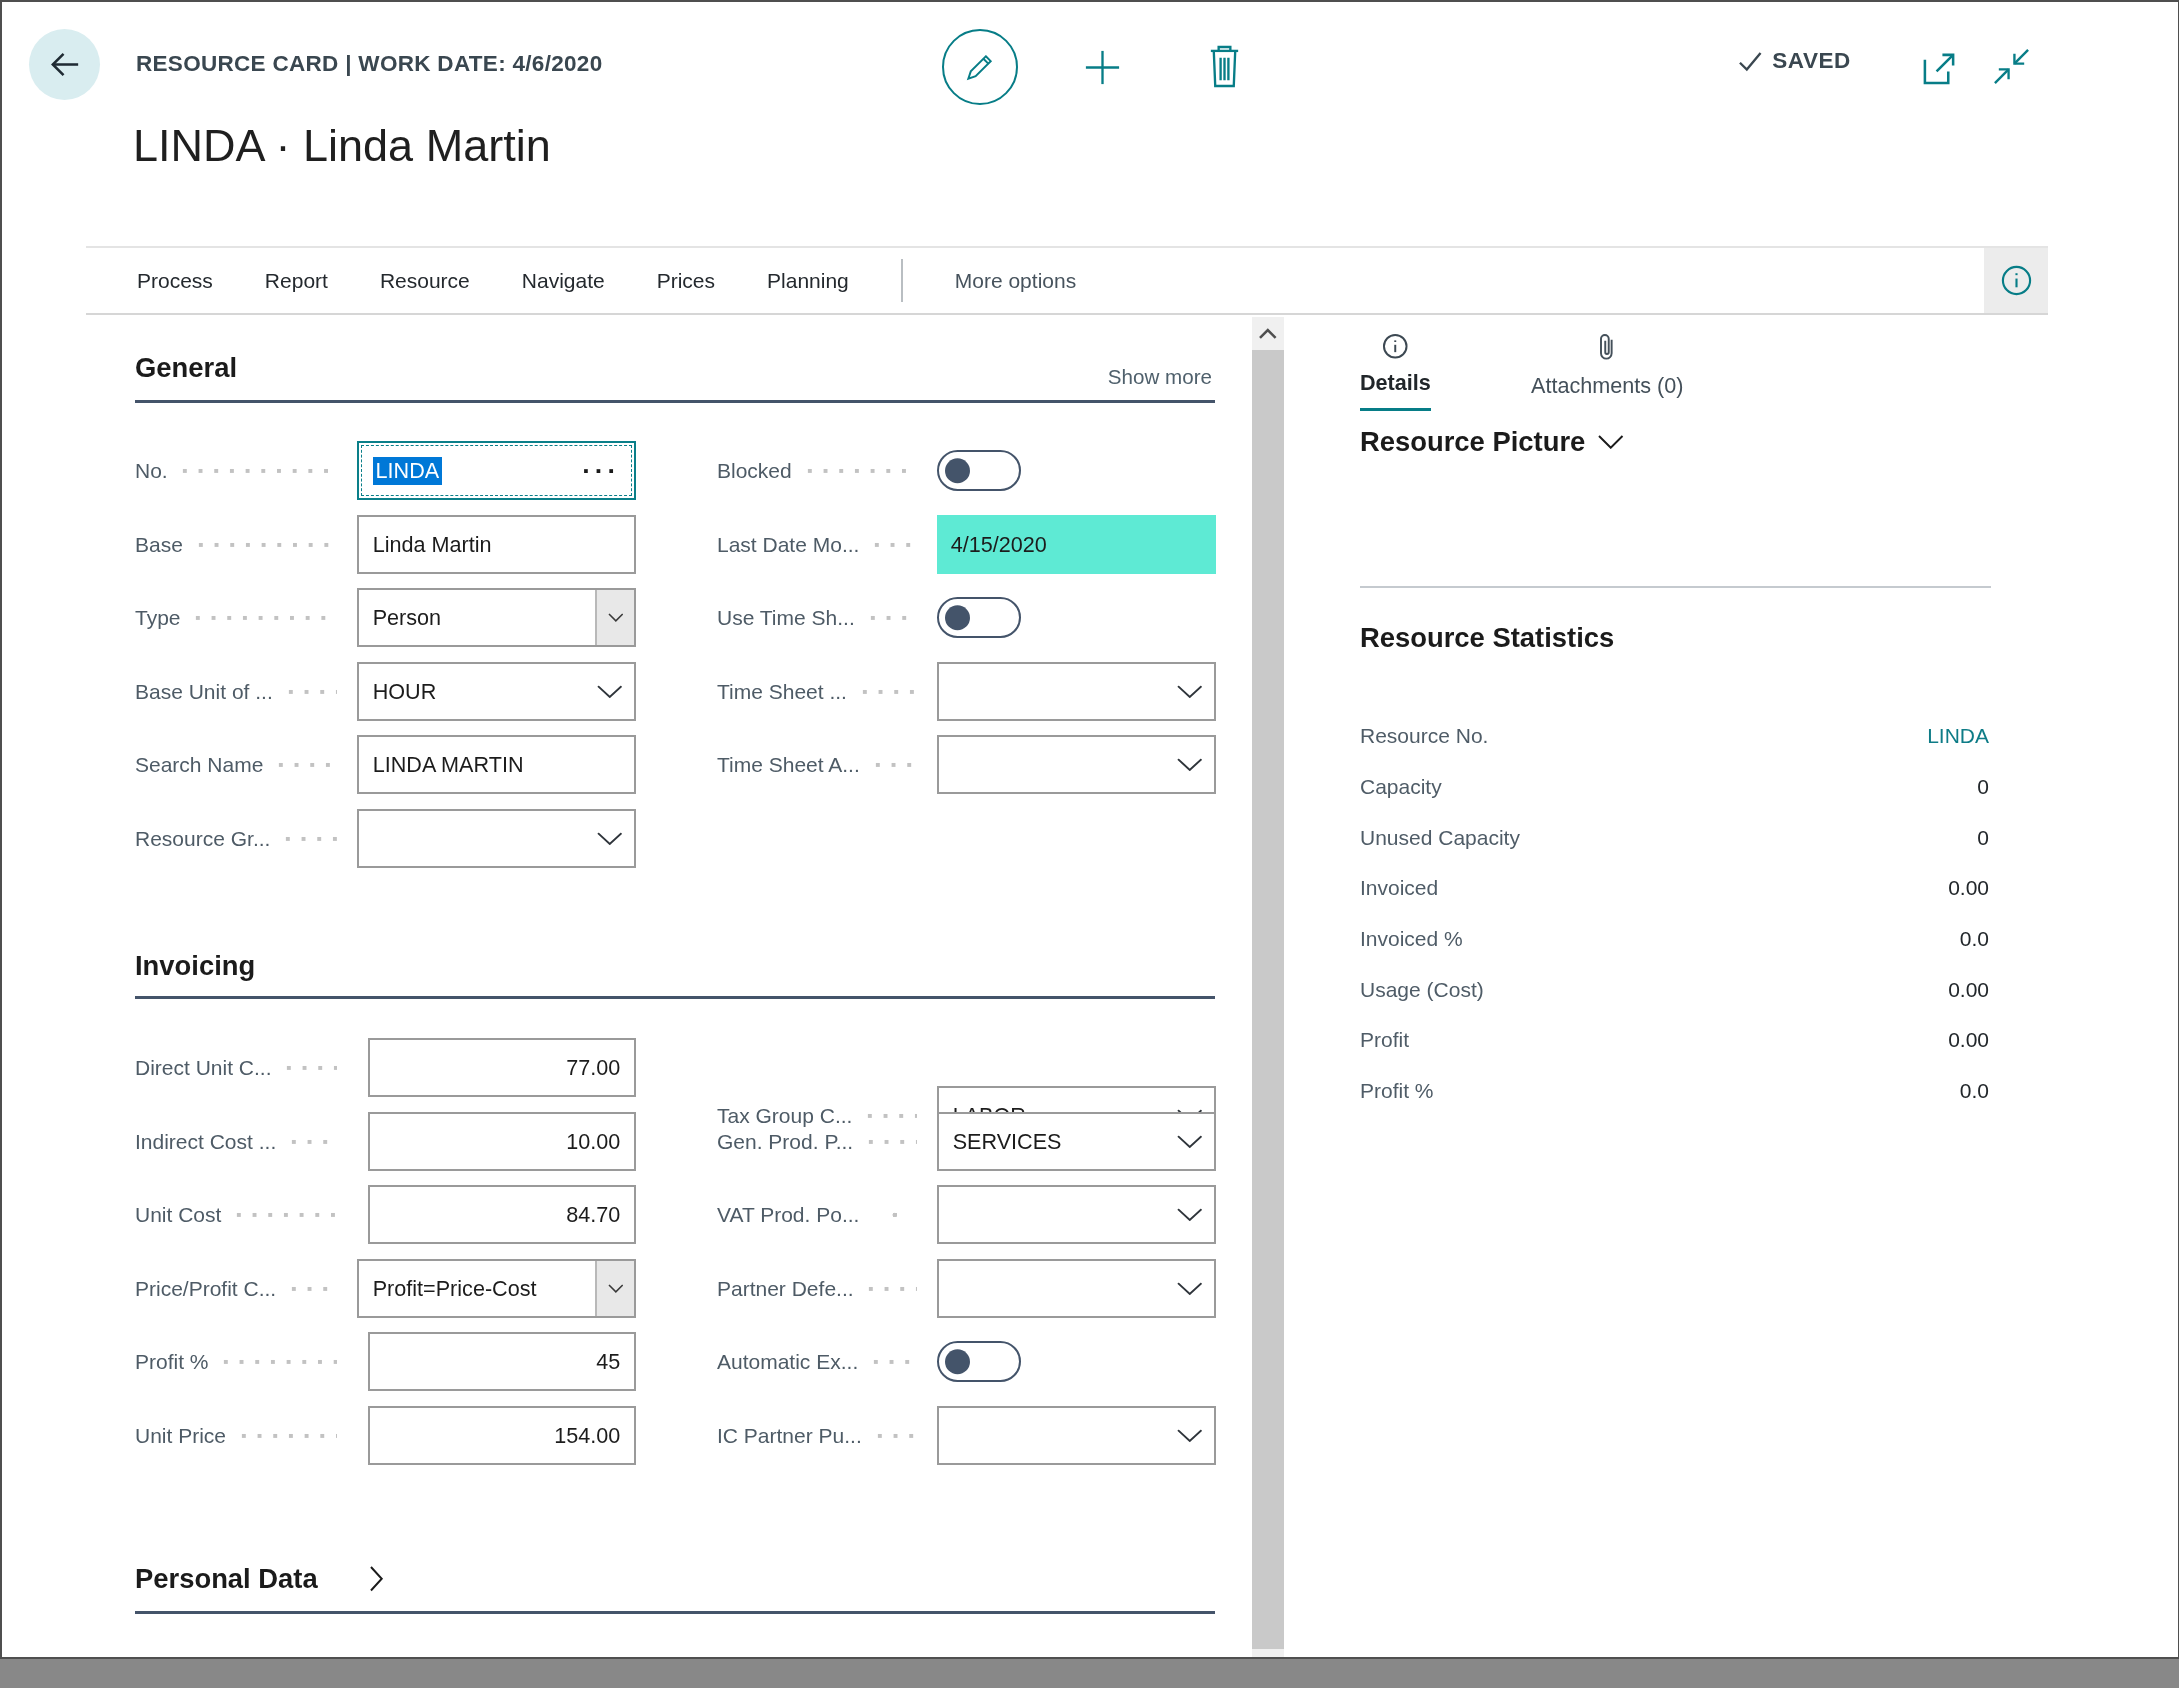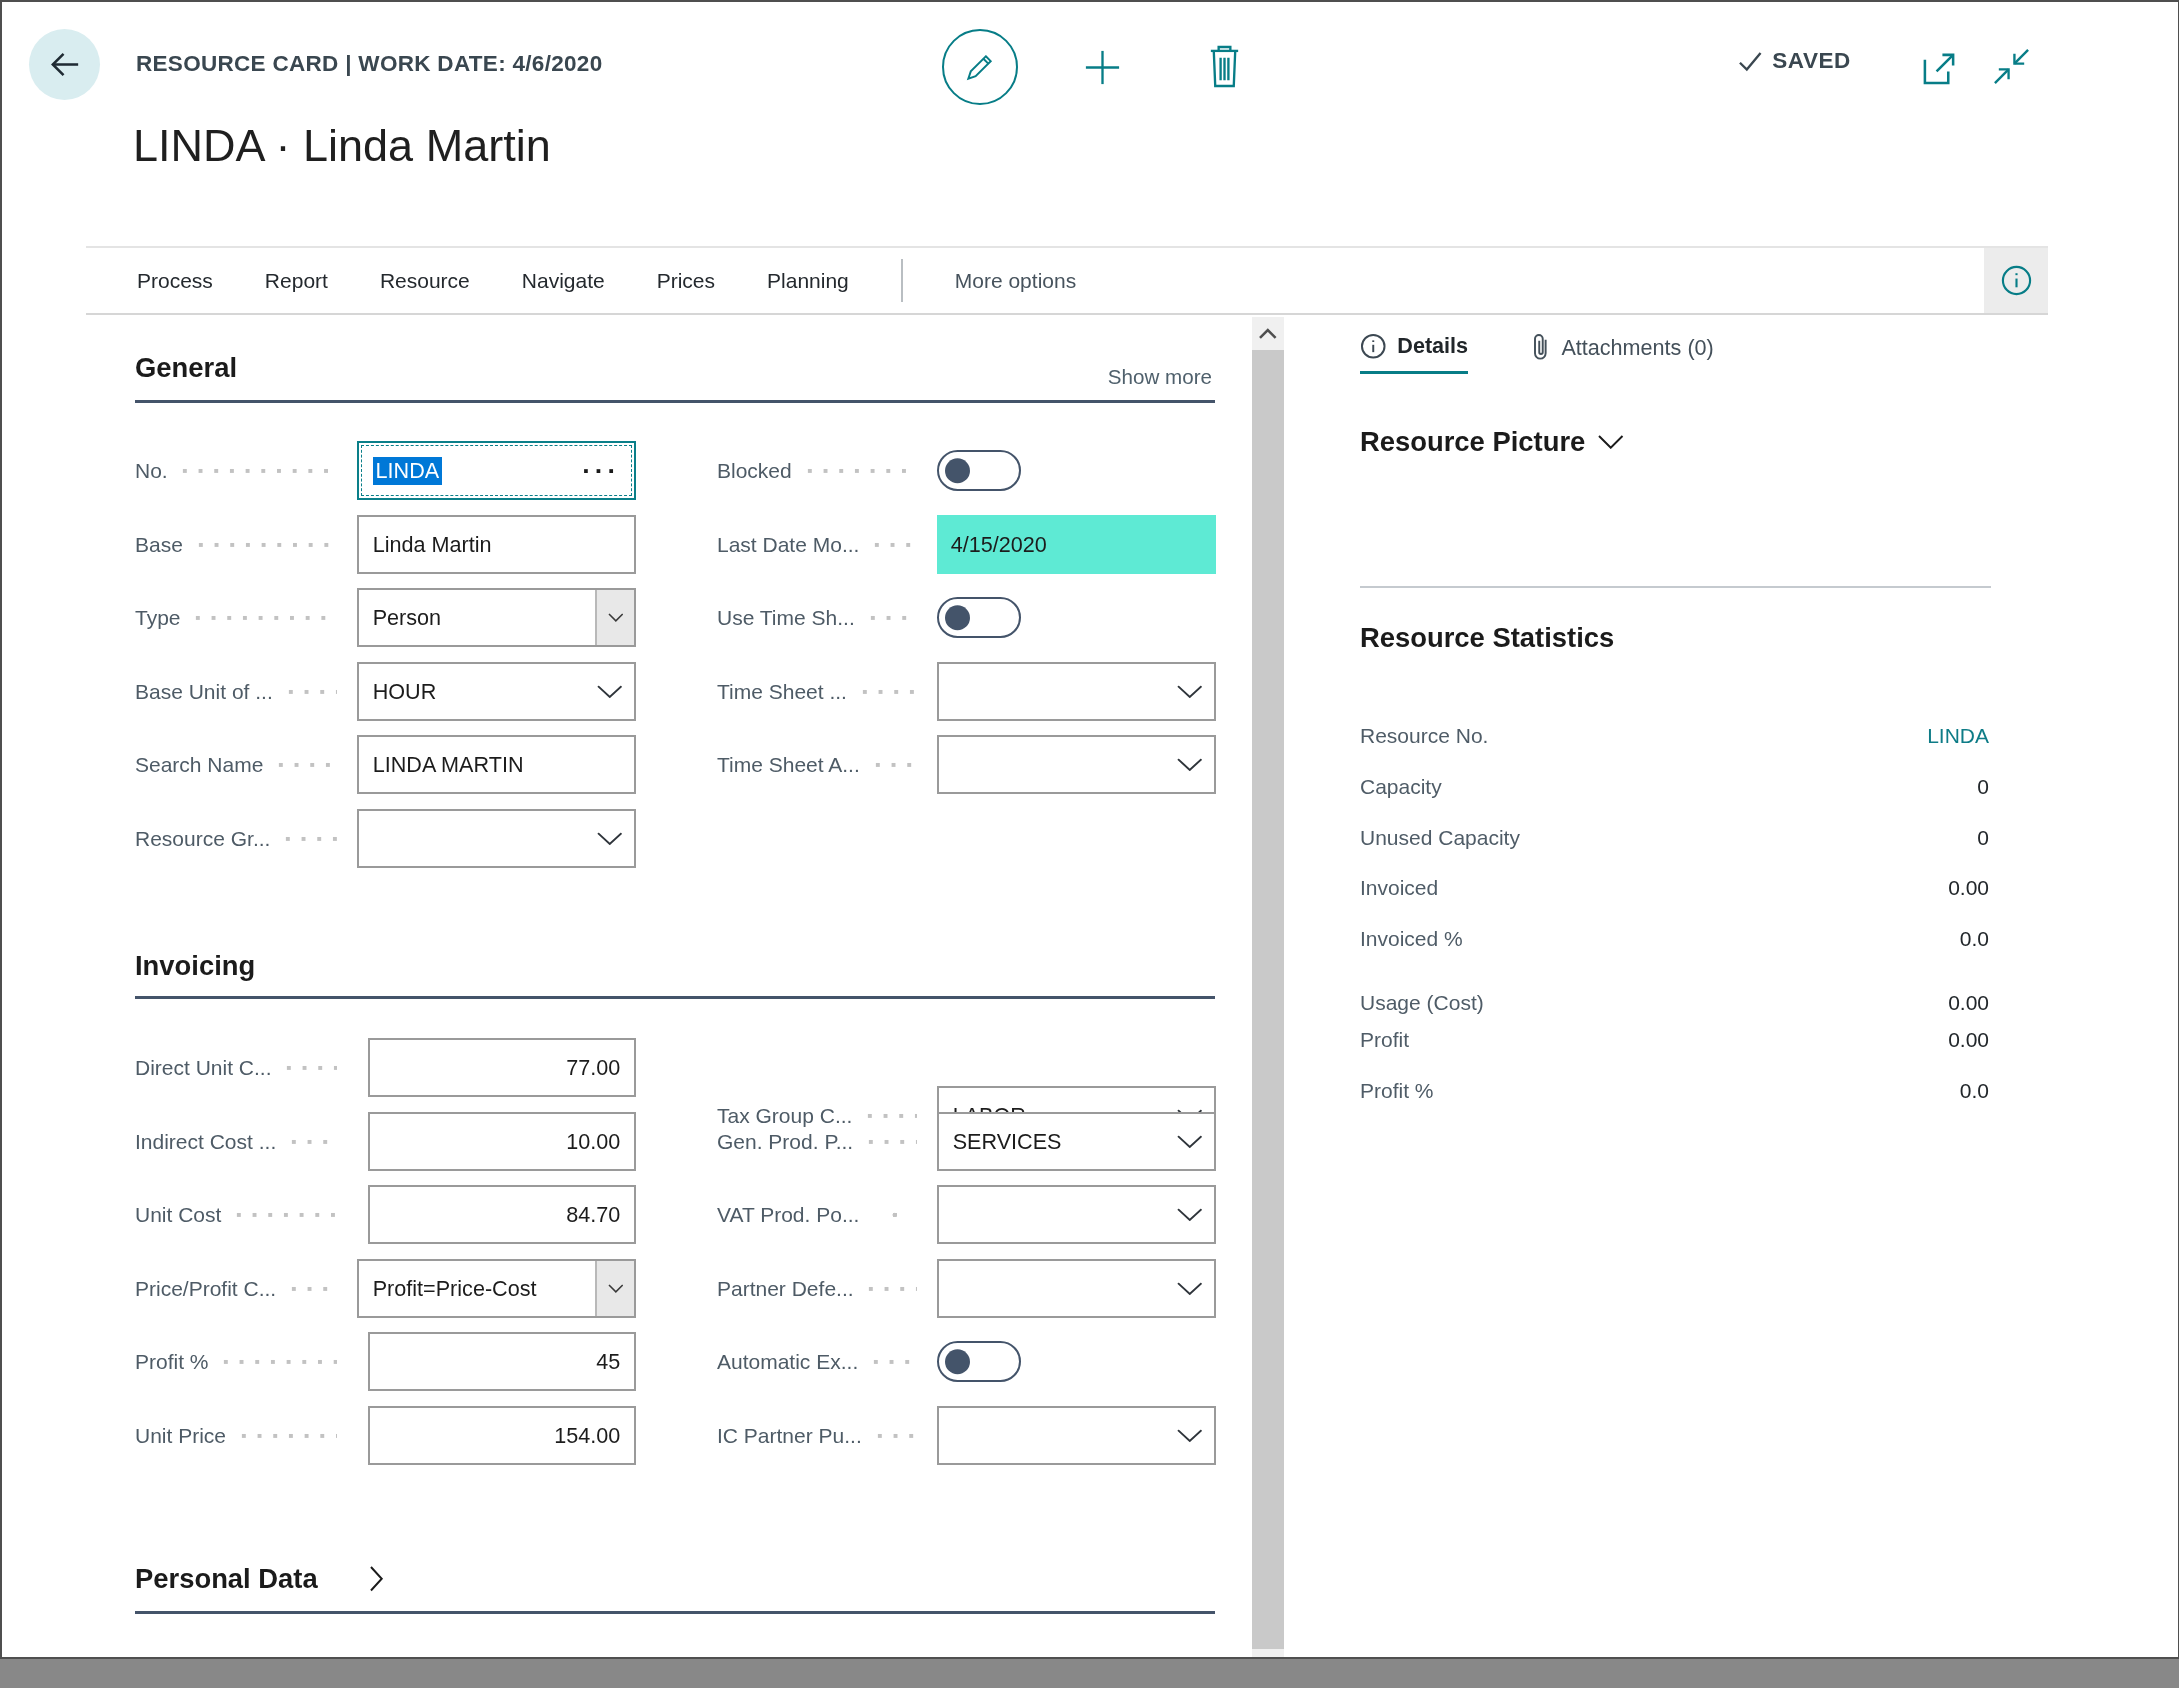--- a/index.html
+++ b/index.html
@@ -55,21 +55,21 @@
   .toggle{width:84px;height:41px;box-sizing:border-box;border:2.9px solid #44546a;border-radius:21.6px;
     background:#fff;position:relative;flex:none;cursor:pointer;}
   .toggle .knob{position:absolute;left:5.9px;top:50%;transform:translateY(-50%);
     width:25.5px;height:25.5px;border-radius:50%;background:#44546a;}
   
   .vscroll{position:absolute;left:1250px;top:315px;width:32px;height:1370px;background:#f0f0f0;}
   .vscroll .btn{position:absolute;left:0;width:32px;height:33px;background:#f0f0f0;
     display:flex;align-items:center;justify-content:center;color:#4f4f4f;cursor:pointer;}
   .vscroll .thumb{position:absolute;left:0;top:33px;width:32px;height:1299px;background:#c9c9c9;cursor:pointer;}
   
-  .tab{position:absolute;top:331px;display:flex;align-items:center;gap:10.8px;cursor:pointer;}
+  .tab{position:absolute;top:331px;display:flex;align-items:center;gap:10.8px;cursor:pointer;flex-direction:column;}
   .tab-details{left:1358px;padding-bottom:11.8px;border-bottom:3.9px solid #077d87;
     font-size:21.6px;font-weight:700;color:#21262a;}
   .tab-attach{left:1529px;font-size:21.6px;color:#44505a;}
   .rp-head{left:1358px;top:424px;cursor:pointer;}
   .rs-head{left:1358px;top:620px;}
   .panel-rule{position:absolute;left:1358px;top:584px;width:631px;height:2px;background:#c5cacf;}
   .stat-row{position:absolute;left:1358px;width:629px;height:51px;display:flex;
     justify-content:space-between;align-items:center;}
   .stat-label{font-size:21px;color:#4f5c67;white-space:nowrap;}
   .stat-value{font-size:21px;color:#22272b;}
@@ -500,21 +500,21 @@
     <span class="stat-value">0</span>
   </div>
   <div class="stat-row" style="top:860px;">
     <span class="stat-label">Invoiced</span>
     <span class="stat-value">0.00</span>
   </div>
   <div class="stat-row" style="top:911px;">
     <span class="stat-label">Invoiced %</span>
     <span class="stat-value">0.0</span>
   </div>
-  <div class="stat-row" style="top:962px;align-items:flex-end;">
+  <div class="stat-row" style="top:962px;">
     <span class="stat-label">Usage (Cost)</span>
     <span class="stat-value">0.00</span>
   </div>
   <div class="stat-row" style="top:1012px;">
     <span class="stat-label">Profit</span>
     <span class="stat-value">0.00</span>
   </div>
   <div class="stat-row" style="top:1063px;">
     <span class="stat-label">Profit %</span>
     <span class="stat-value">0.0</span>

